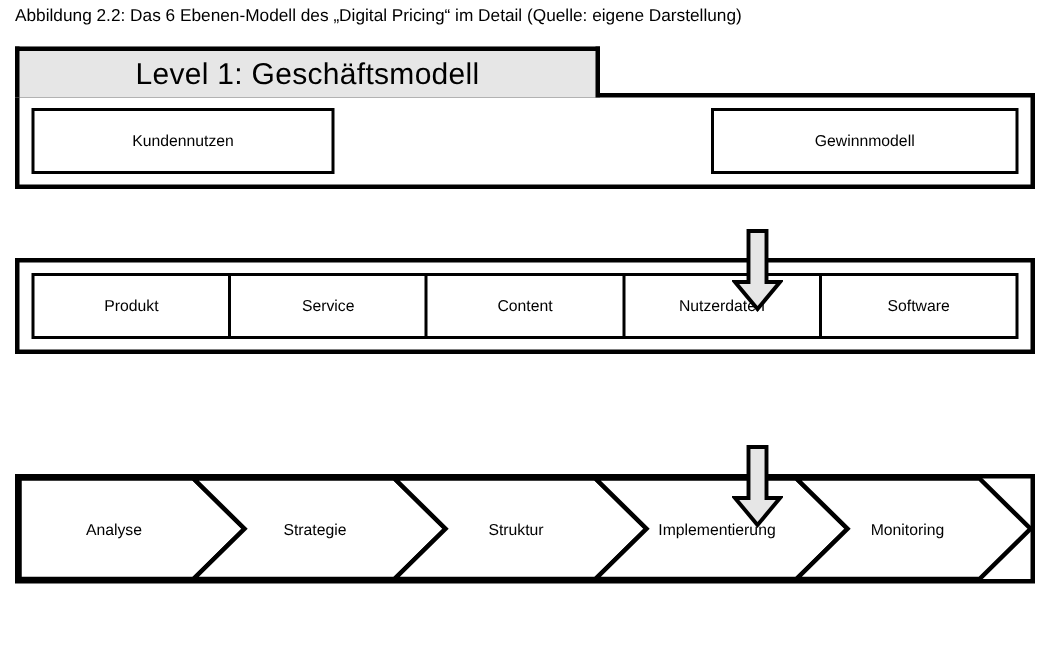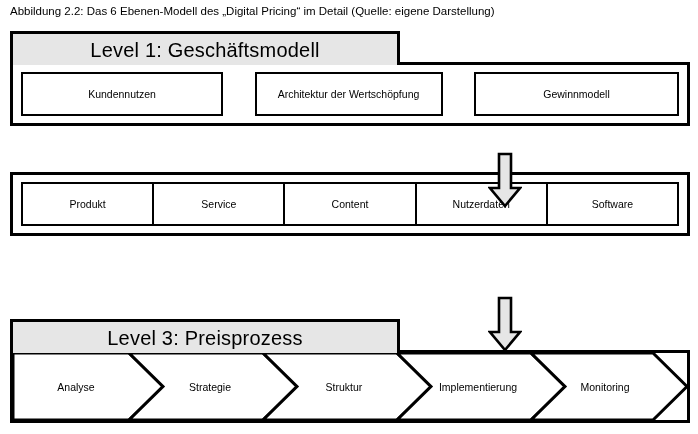--- a/index.html
+++ b/index.html
@@ -165,23 +165,20 @@
 
 <div class="level" id="level-1">
   <div class="level-header">
     <span class="level-header-text">Level 1: Geschäftsmodell</span>
   </div>
   <div class="level-body">
     <div class="l1-cells">
       <div class="l1-cell w1">
         <span>Kundennutzen</span>
       </div>
-      <div class="l1-cell w2">
-        <span>Architektur der Wertschöpfung</span>
-      </div>
       <div class="l1-cell w3">
         <span>Gewinnmodell</span>
       </div>
     </div>
   </div>
 </div>
 
 <div class="down-arrow" id="arrow-1">
   <svg viewBox="0 0 34 56" width="34" height="56">
     <polygon points="11,2 23,2 23,36 32,36 17,54 2,36 11,36" fill="#e6e6e6" stroke="#000000" stroke-width="2.6" stroke-linejoin="miter"></polygon>
@@ -210,23 +207,20 @@
   </div>
 </div>
 
 <div class="down-arrow" id="arrow-2">
   <svg viewBox="0 0 34 56" width="34" height="56">
     <polygon points="11,2 23,2 23,36 32,36 17,54 2,36 11,36" fill="#e6e6e6" stroke="#000000" stroke-width="2.6" stroke-linejoin="miter"></polygon>
   </svg>
 </div>
 
 <div class="level" id="level-3">
-  <div class="level-header">
-    <span class="level-header-text">Level 3: Preisprozess</span>
-  </div>
   <div class="level-body">
     <div class="chevron-wrap">
       <svg viewBox="0 0 674 67" width="674" height="67">
 
         <g>
           <polygon points="0,0 116,0 150,33.5 116,67 0,67" fill="#ffffff" stroke="#000000" stroke-width="3"></polygon>
           <text class="chev-label" x="63" y="37.5" text-anchor="middle">Analyse</text>
         </g>
 
         <g>

